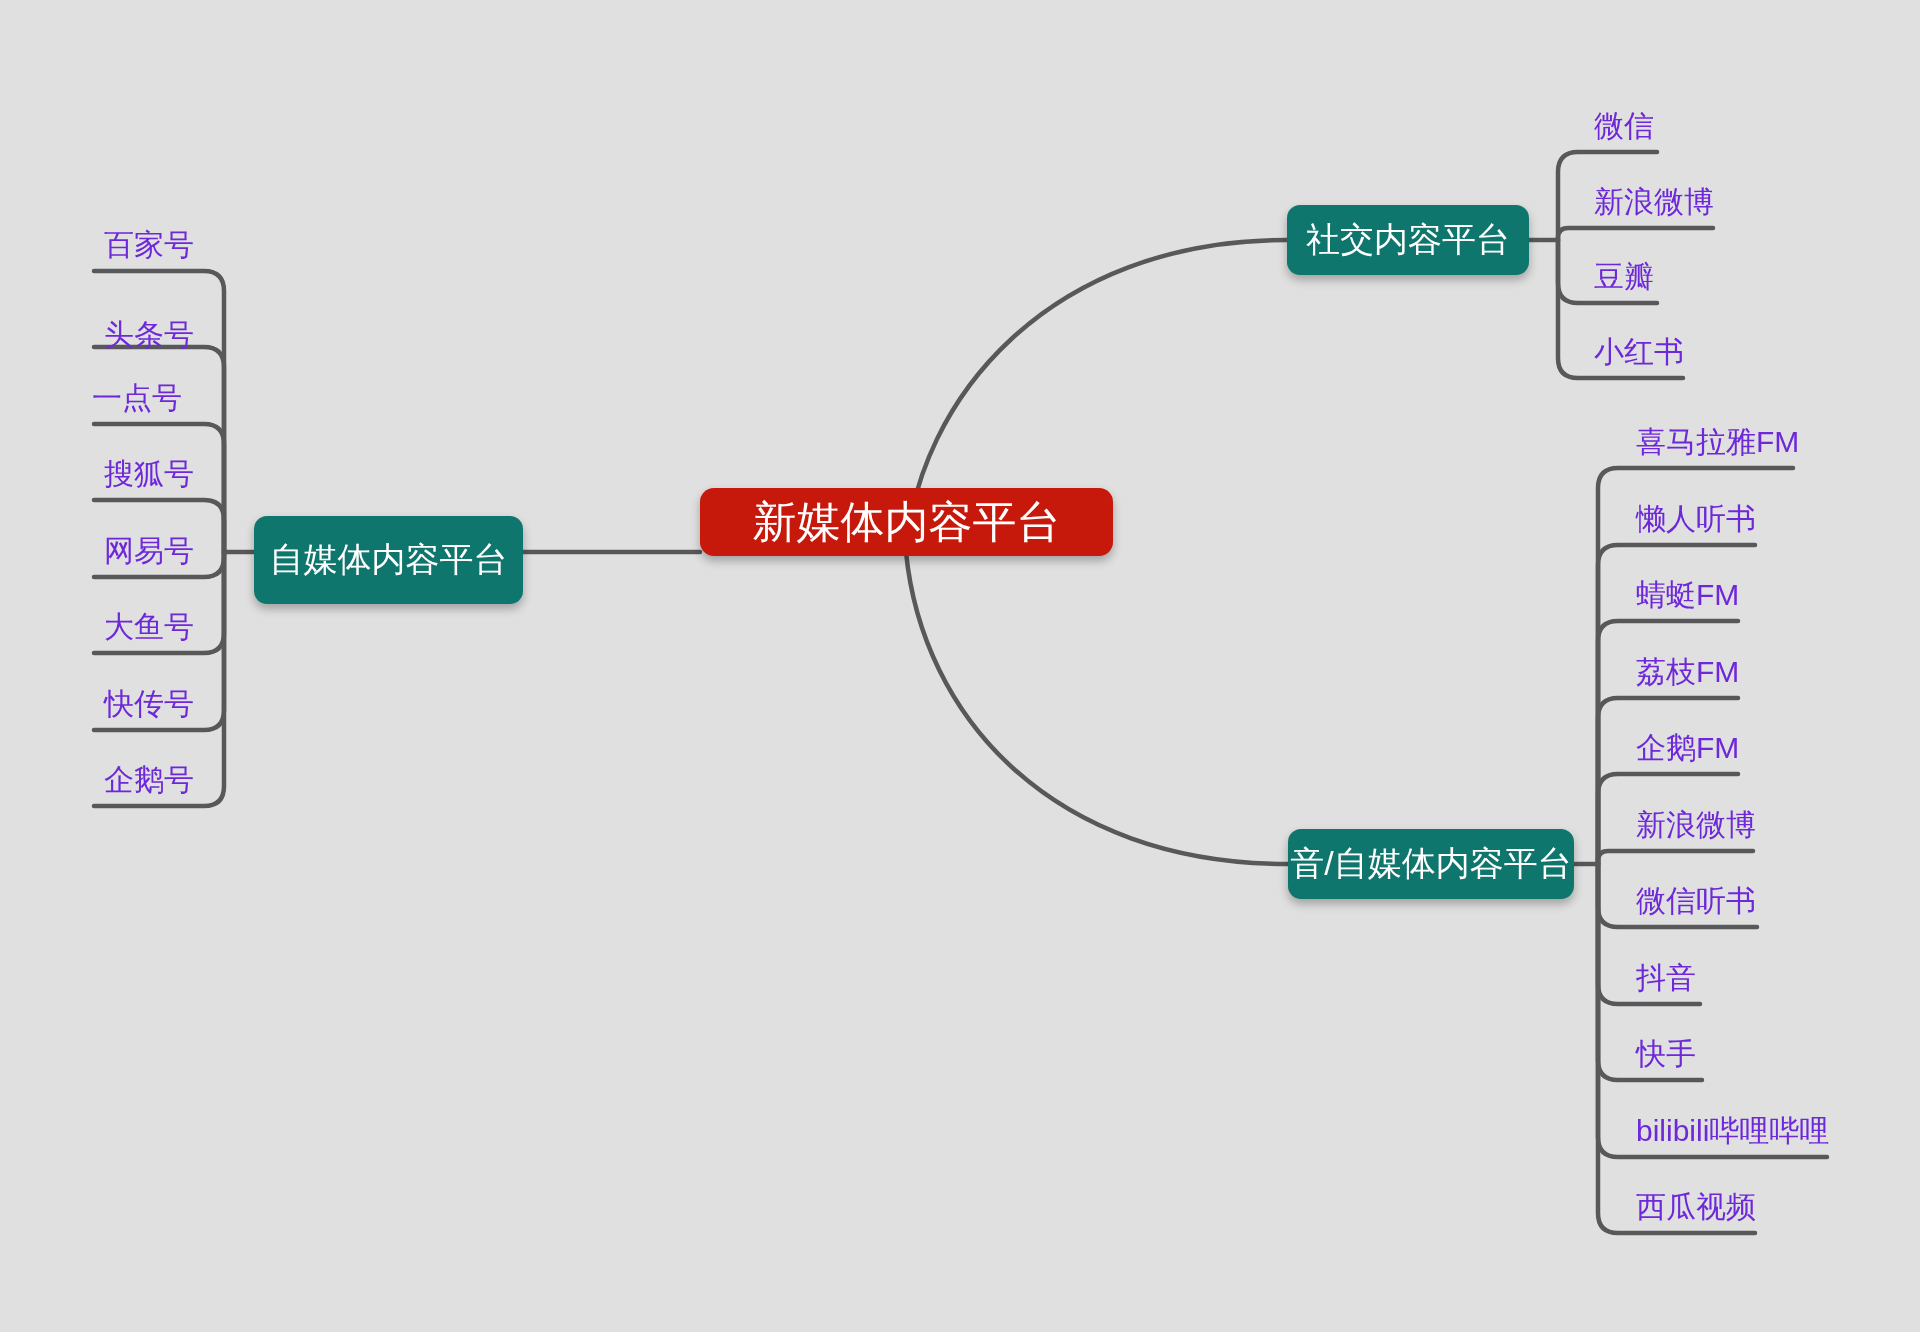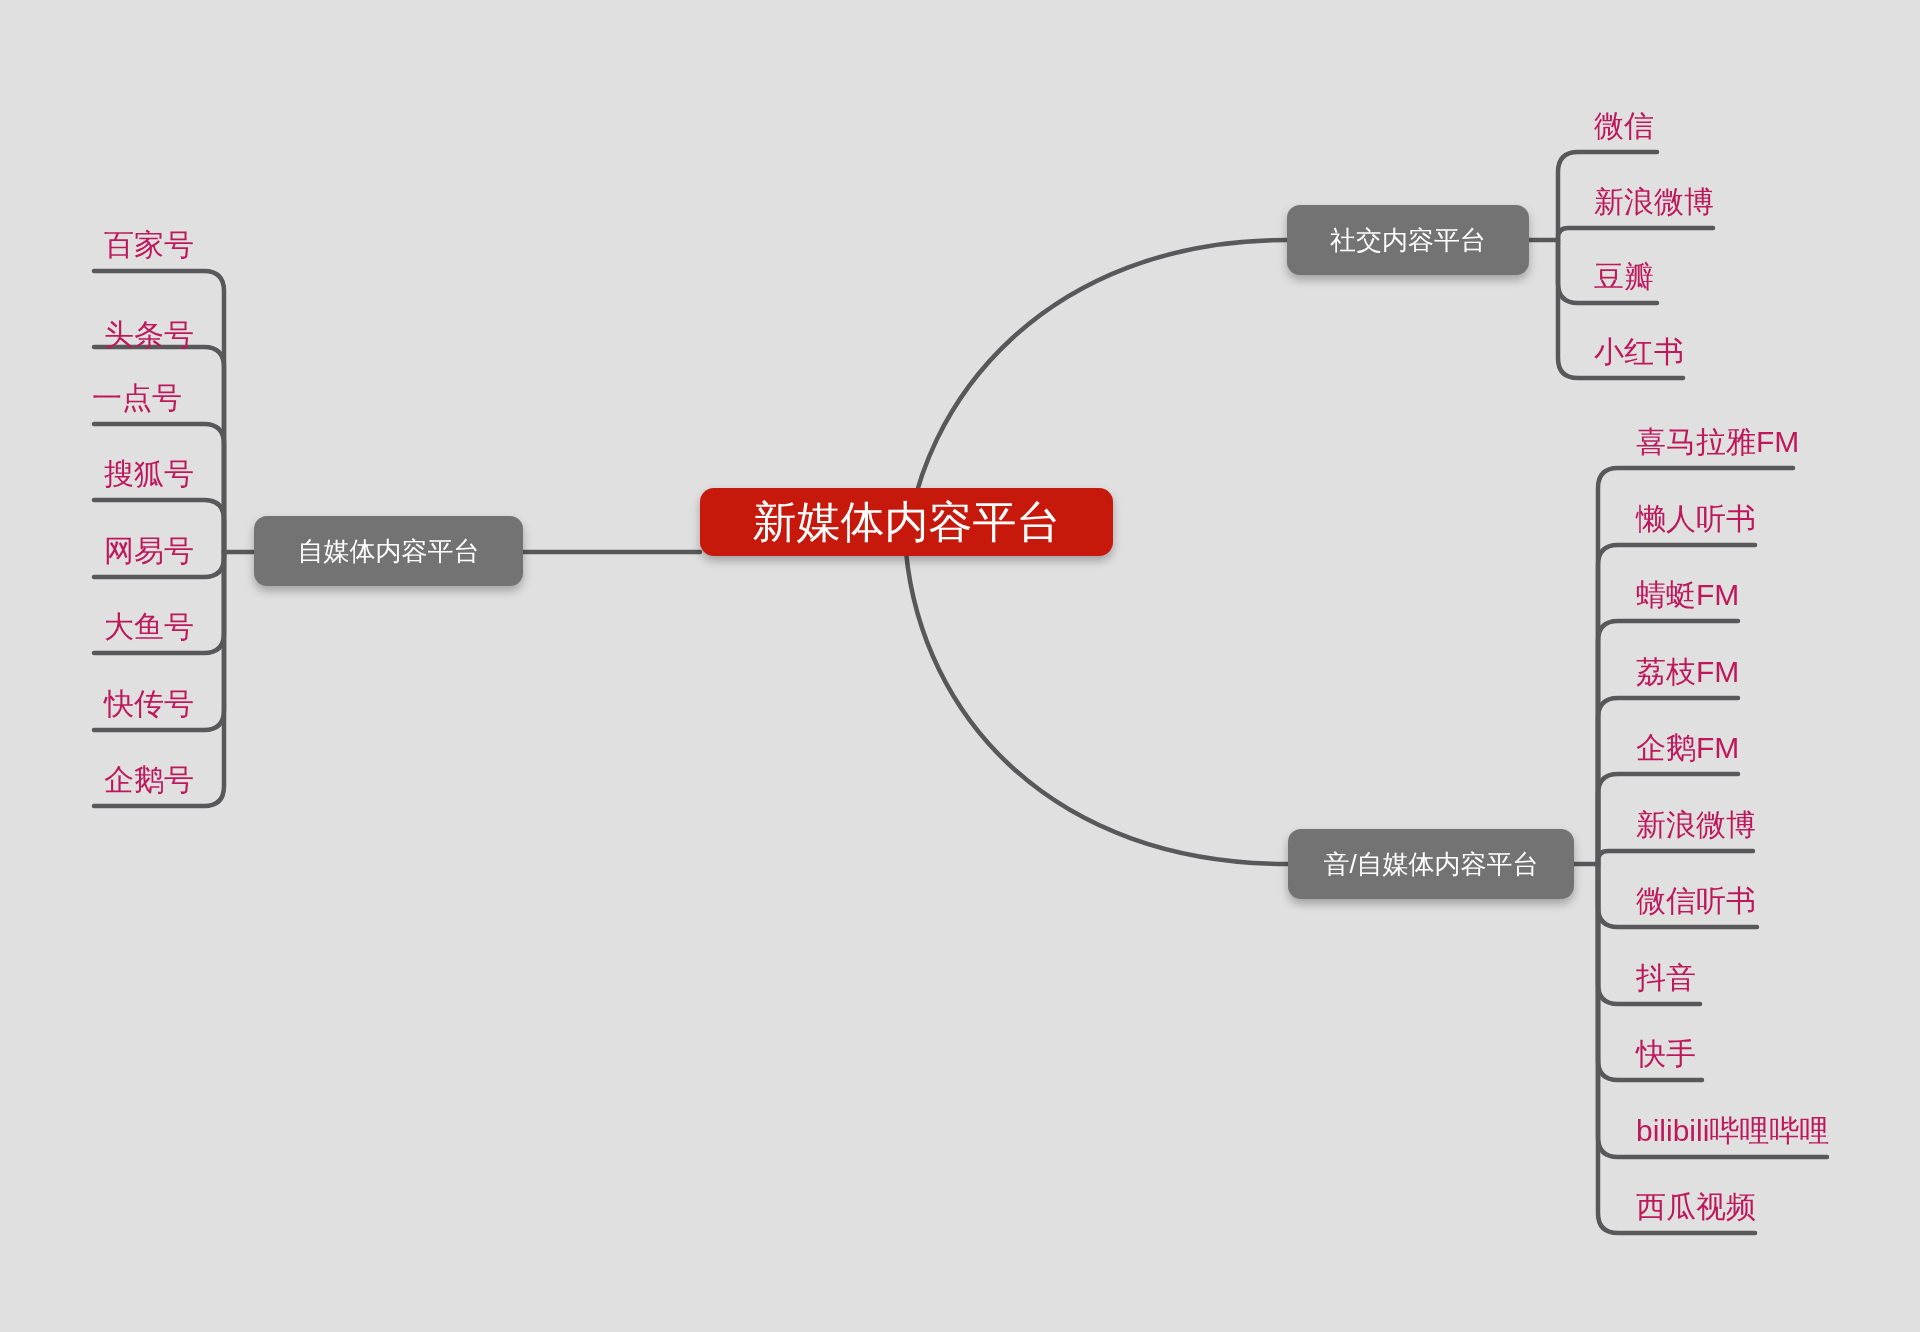--- a/index.html
+++ b/index.html
@@ -32,32 +32,32 @@
     box-shadow: 0 5px 10px rgba(0,0,0,0.28);
   }
   .node.root {
     left: 700px; top: 488px;
     width: 413px; height: 68px;
     background: #c6190b;
     border-radius: 14px;
     font-size: 44px;
   }
   .node.branch {
-    background: #737373;
+    background: #0f766e;
     border-radius: 13px;
-    font-size: 26px;
+    font-size: 34px;
   }
-  .node.branch.self-media { left: 254px; top: 516px; width: 269px; height: 70px; }
+  .node.branch.self-media { left: 254px; top: 516px; width: 269px; height: 88px; }
   .node.branch.social     { left: 1287px; top: 205px; width: 242px; height: 70px; }
   .node.branch.audio      { left: 1288px; top: 829px; width: 286px; height: 70px; }
   .leaf {
     position: absolute;
     font-size: 30px;
     line-height: 40px;
-    color: #be185d;
+    color: #6d28d9;
     white-space: nowrap;
   }
 </style>
 </head>
 <body>
 
 <div class="canvas">
 
   <svg class="edges" viewBox="0 0 1920 1332" aria-hidden="true">
 

